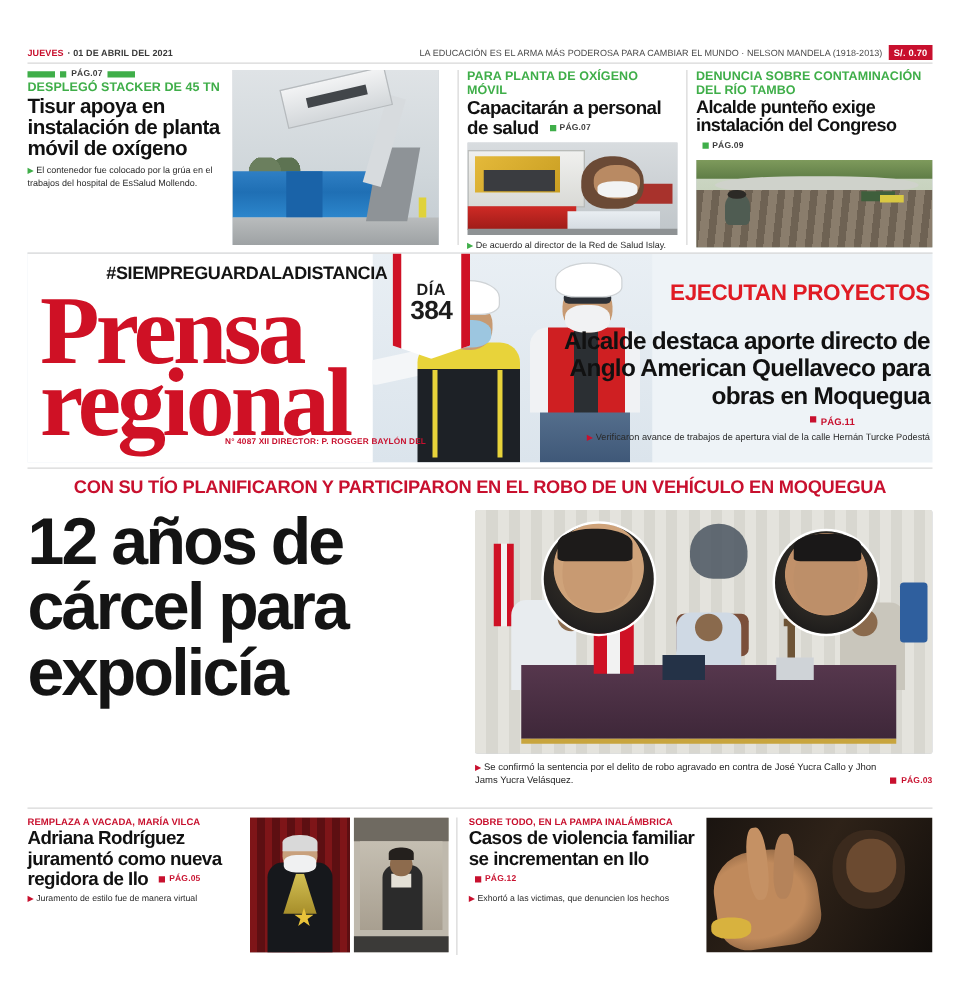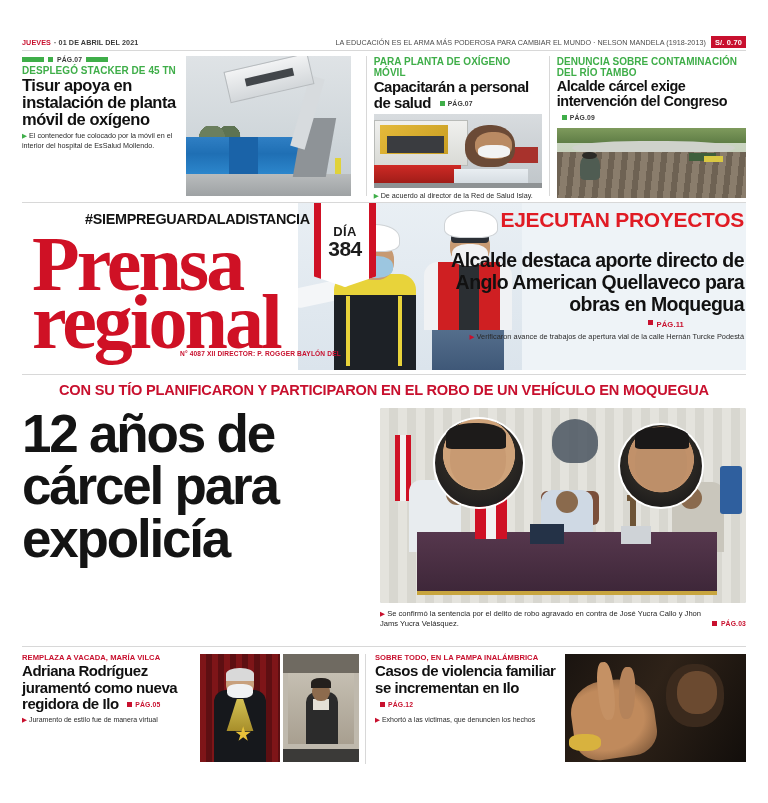--- a/index.html
+++ b/index.html
@@ -175,21 +175,21 @@
   .w2 .glass{ position:absolute; left:31px; top:24px; width:38px; height:9px; background:#2c3036; border-radius:4px;}
   .w2 .mask{ position:absolute; left:32px; top:34px; width:36px; height:22px; background:#f1f2f3; border-radius:42%; }
   .w2 .vest{ position:absolute; left:4px; top:52px; width:88px; height:68px; background:linear-gradient(90deg,#f0f2f4 0 16%, #cf1f22 16% 40%, #2b2f33 40% 62%, #cf1f22 62% 86%, #f0f2f4 86% 100%); border-radius:14px 14px 0 0;}
   .w2 .jeans{ position:absolute; left:12px; top:116px; width:72px; height:44px; background:linear-gradient(#56708e,#3f5878); }
 
   
   .mh-right{
     position:absolute; right:0; top:6px; width:300px; z-index:6; text-align:right; padding-right:2px;
   }
   .mh-kicker{
-    font-size:21px; font-weight:bold; color:#e01b24; letter-spacing:-.3px; line-height:1;
+    font-size:18px; font-weight:bold; color:#e01b24; letter-spacing:-.3px; line-height:1;margin-top:16px;
   }
   .mh-head{
     font-size:19.5px; font-weight:bold; color:#111; letter-spacing:-.55px;
     line-height:1.12; margin-top:20px;
   }
   .mh-pag{
     display:flex; align-items:flex-start; justify-content:flex-end; gap:4px; margin-top:5px;
     margin-right:60px;
   }
   .mh-pag .pagtxt{ font-size:7.6px; color:#c8102e; }
@@ -320,21 +320,21 @@
         <div class="pagrow">
           <span class="dashg"></span>
           <span class="sq g"></span>
           <span class="pagtxt">PÁG.07</span>
           <span class="dashg"></span>
         </div>
         <div class="kicker-g">DESPLEGÓ STACKER DE 45 TN</div>
         <div class="t-head">Tisur apoya en instalación de planta móvil de oxígeno</div>
         <div class="t-sub">
           <span class="tri g">▶</span>
-          <span>El contenedor fue colocado por la móvil en el interior del hospital de EsSalud Mollendo.</span>
+          <span>El contenedor fue colocado por la grúa en el trabajos del hospital de EsSalud Mollendo.</span>
         </div>
       </div>
       <div class="t1-img ph">
         <div class="crane-sky"></div>
         <div class="crane-trees"></div>
         <div class="crane-wall"></div>
         <div class="crane-wall2"></div>
         <div class="crane-gnd"></div>
         <div class="crane-body"></div>
         <div class="crane-arm"></div>
@@ -372,21 +372,21 @@
         <span class="tri g">▶</span>
         <span>De acuerdo al director de la Red de Salud Islay.</span>
       </div>
     </div>
 
     <div class="vrule"></div>
 
     <div class="teaser t3">
       <div class="kicker-g">DENUNCIA SOBRE CONTAMINACIÓN DEL RÍO TAMBO</div>
       <div class="t-head xs">
-        <span>Alcalde cárcel exige intervención del Congreso</span>
+        <span>Alcalde punteño exige instalación del Congreso</span>
         <span class="inline-pag">
           <span class="sq g"></span>
           <span class="pagtxt">PÁG.09</span>
         </span>
       </div>
       <div class="ph" style="height:70px;margin-top:4px;">
         <div class="rt-sky"></div>
         <div class="rt-green"></div>
         <div class="rt-white"></div>
         <div class="rt-field"></div>

